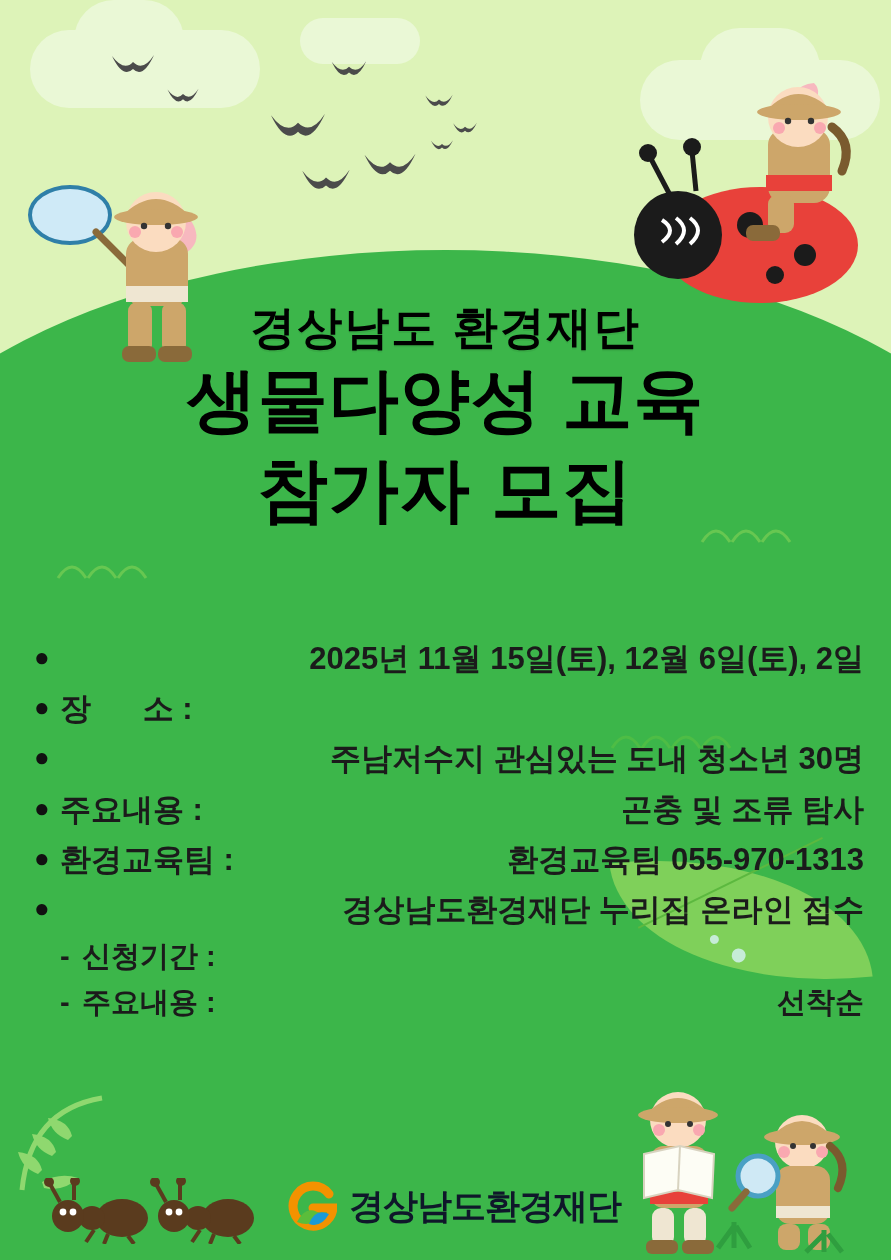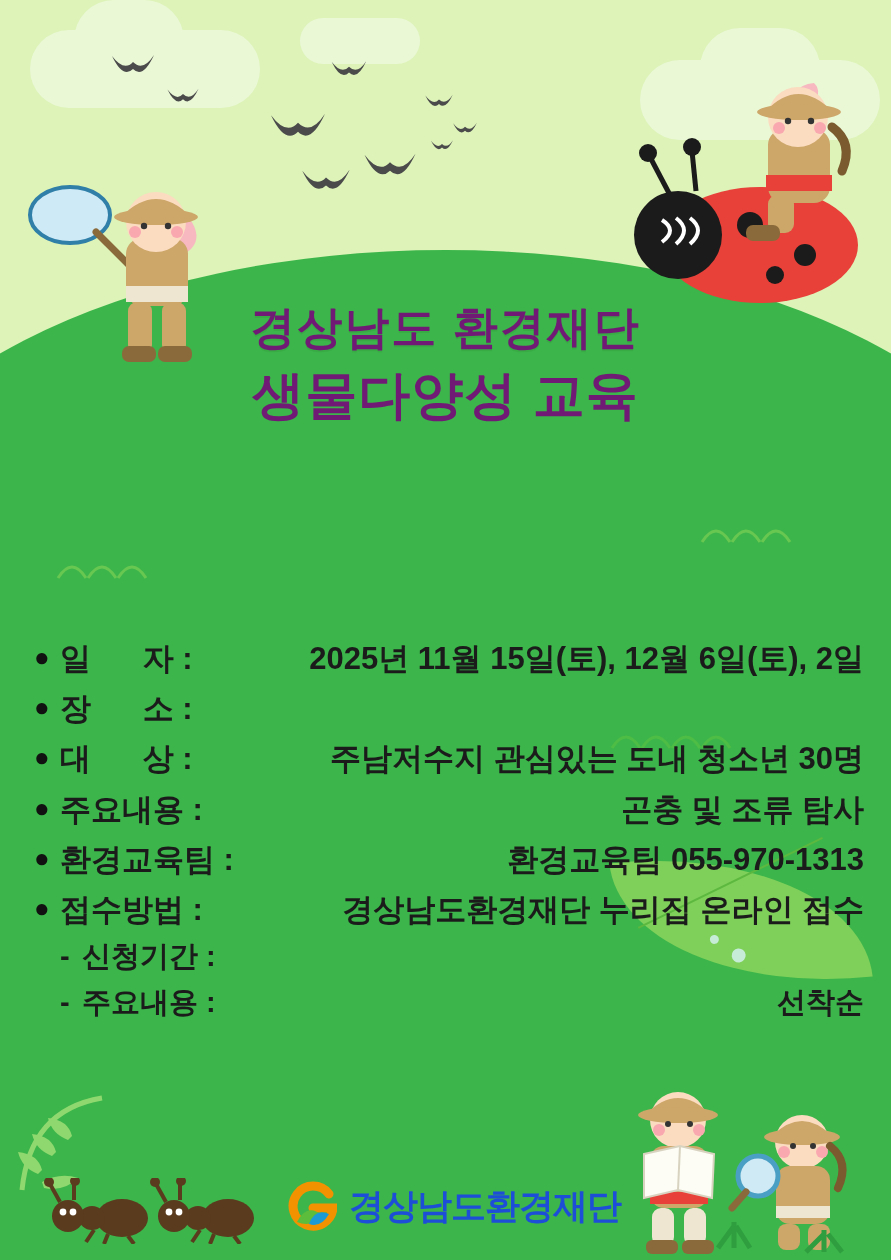--- a/index.html
+++ b/index.html
@@ -72,35 +72,34 @@
   }
   .bird svg { display:block; }
 
   
   .title-block {
     position: absolute;
     left: 0;
     top: 300px;
     width: 891px;
     text-align: center;
-    color: #701a75;
+    color: #000000;
   }
   .title-sub {
     font-size: 45px;
     font-weight: bold;
     letter-spacing: 2px;
     line-height: 1.25;
     text-shadow: 0 2px 0 rgba(0,0,0,0.06);
   }
   .title-main {
-    font-size: 52px;
+    font-size: 70px;
     font-weight: bold;
     line-height: 1.28;
     letter-spacing: 1px;
-    margin-top: 6px;
   }
 
   
   .info {
     position: absolute;
     left: 34px;
     top: 640px;
     width: 830px;
     color: #1b1b1b;
   }
@@ -188,21 +187,21 @@
     align-items: center;
     gap: 12px;
   }
   .logo-mark {
     width: 52px; height: 52px;
     position: relative;
   }
   .logo-text {
     font-size: 35px;
     font-weight: bold;
-    color: #1d4ed8;
+    color: #0f172a;
     letter-spacing: -1px;
   }
 
   
   .ant { position: absolute; }
 
   
   .char { position: absolute; }
 </style>
 </head>
@@ -325,20 +324,21 @@
       <path d="M232 72 q22 16 10 44" stroke="#7a5a2e" stroke-width="9" fill="none" stroke-linecap="round"></path>
       <rect x="166" y="120" width="66" height="16" fill="#e8413a"></rect>
       <rect x="168" y="140" width="26" height="38" rx="9" fill="#cda66a"></rect>
       <rect x="146" y="170" width="34" height="16" rx="7" fill="#8a6a3a"></rect>
     </svg>
   </div>
 
   <div class="title-block">
     <div class="title-sub">경상남도 환경재단</div>
     <div class="title-main">생물다양성 교육</div>
+    <div class="title-main">참가자 모집</div>
   </div>
 
   <div class="squiggle" style="left:56px; top:556px;">
     <svg width="120" height="26" viewBox="0 0 120 26">
         <path d="M2 22 q14 -22 28 0 M32 22 q14 -22 28 0 M62 22 q14 -22 28 0" stroke="#67c751" stroke-width="3" fill="none"></path>
       </svg>
   </div>
   <div class="squiggle" style="left:700px; top:520px;">
     <svg width="120" height="26" viewBox="0 0 120 26">
         <path d="M2 22 q14 -22 28 0 M32 22 q14 -22 28 0 M62 22 q14 -22 28 0" stroke="#67c751" stroke-width="3" fill="none"></path>
@@ -353,50 +353,47 @@
   <div class="leaf">
     <div class="vein"></div>
     <div class="dot"></div>
     <div class="dot2"></div>
   </div>
 
   <div class="info">
 
     <div class="info-row">
       <span class="bullet">●</span>
-      <span class="info-label wide">일      자 :</span>
       <span class="info-text">2025년 11월 15일(토), 12월 6일(토), 2일</span>
     </div>
 
     <div class="info-row">
       <span class="bullet">●</span>
       <span class="info-label wide">장      소 :</span>
     </div>
 
     <div class="info-row">
       <span class="bullet">●</span>
-      <span class="info-label wide">대      상 :</span>
       <span class="info-text">주남저수지 관심있는 도내 청소년 30명</span>
     </div>
 
     <div class="info-row">
       <span class="bullet">●</span>
       <span class="info-label wide">주요내용 :</span>
       <span class="info-text">곤충 및 조류 탐사</span>
     </div>
 
     <div class="info-row">
       <span class="bullet">●</span>
       <span class="info-label wide">환경교육팀 :</span>
       <span class="info-text">환경교육팀 055-970-1313</span>
     </div>
 
     <div class="info-row">
       <span class="bullet">●</span>
-      <span class="info-label wide">접수방법 :</span>
       <span class="info-text">경상남도환경재단 누리집 온라인 접수</span>
     </div>
 
     <div class="info-row sub">
       <span class="dash">-</span>
       <span class="info-label">신청기간 :</span>
     </div>
 
     <div class="info-row sub">
       <span class="dash">-</span>

